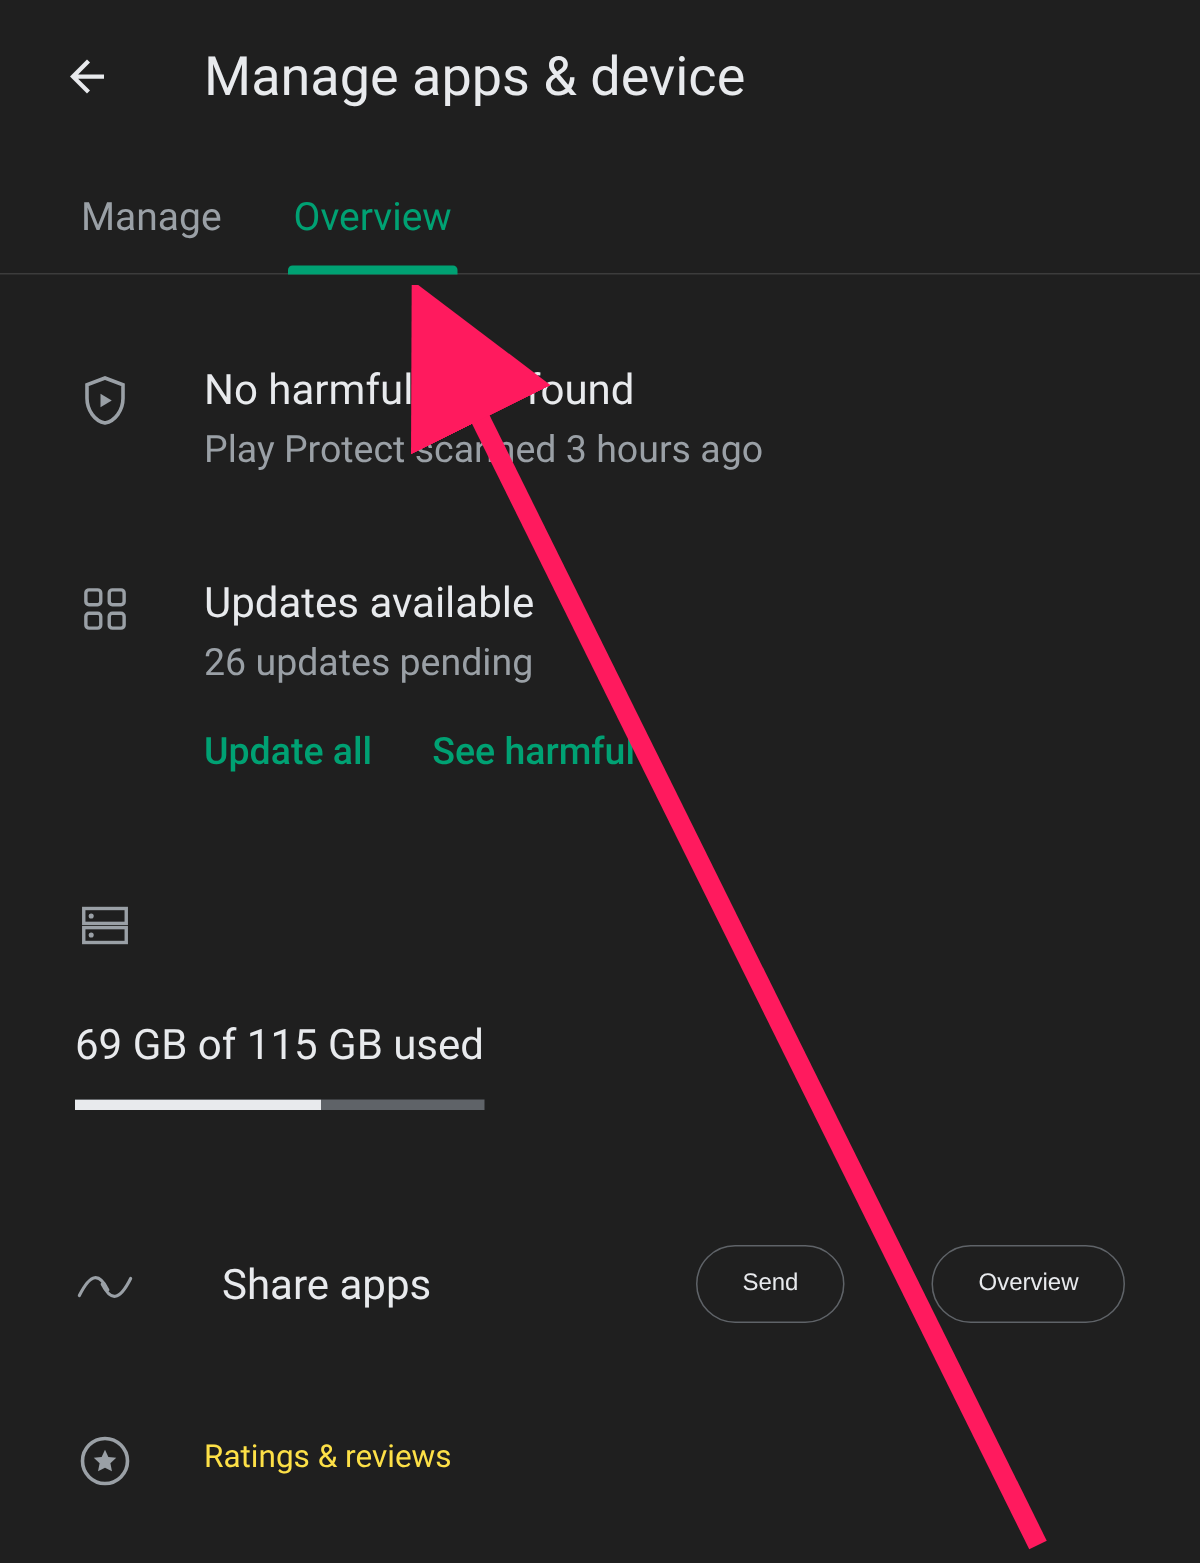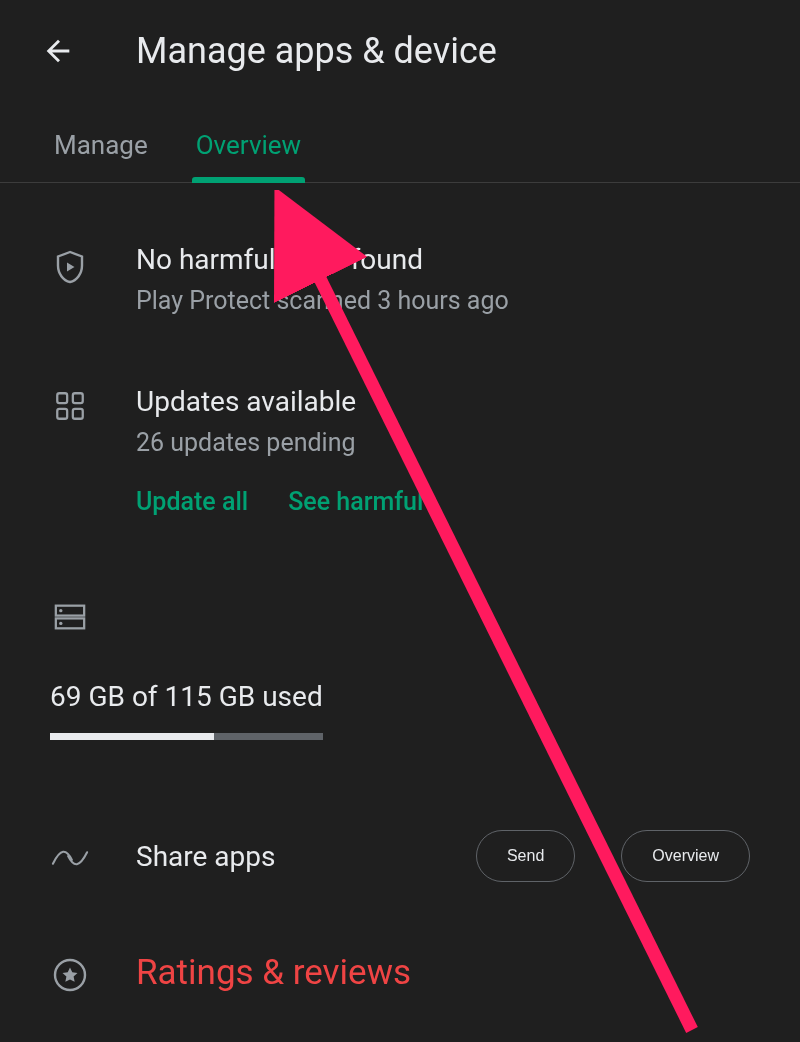--- a/index.html
+++ b/index.html
@@ -110,21 +110,21 @@
     border-radius: 0;
     overflow: hidden;
   }
   .progress-fill {
     height: 100%;
     background: #e8eaed;
   }
   .share-row {
     display: flex;
     align-items: center;
-    gap: 46px;
+    gap: 58px;
     margin-top: 90px;
   }
   .share-label {
     font-size: 28px;
     color: #e8eaed;
     flex: 1;
   }
   .pill-btn {
     border: 1px solid #5f6368;
     border-radius: 999px;
@@ -134,22 +134,22 @@
     background: transparent;
     cursor: pointer;
   }
   .ratings-row {
     display: flex;
     align-items: center;
     gap: 46px;
     margin-top: 70px;
   }
   .ratings-label {
-    font-size: 35px;
-    color: #ef4444;
+    font-size: 21px;
+    color: #fde047;
   }
   .annotation-arrow {
     position: absolute;
     top: 190px;
     left: 262px;
     pointer-events: none;
   }
 </style>
 </head>
 <body>

